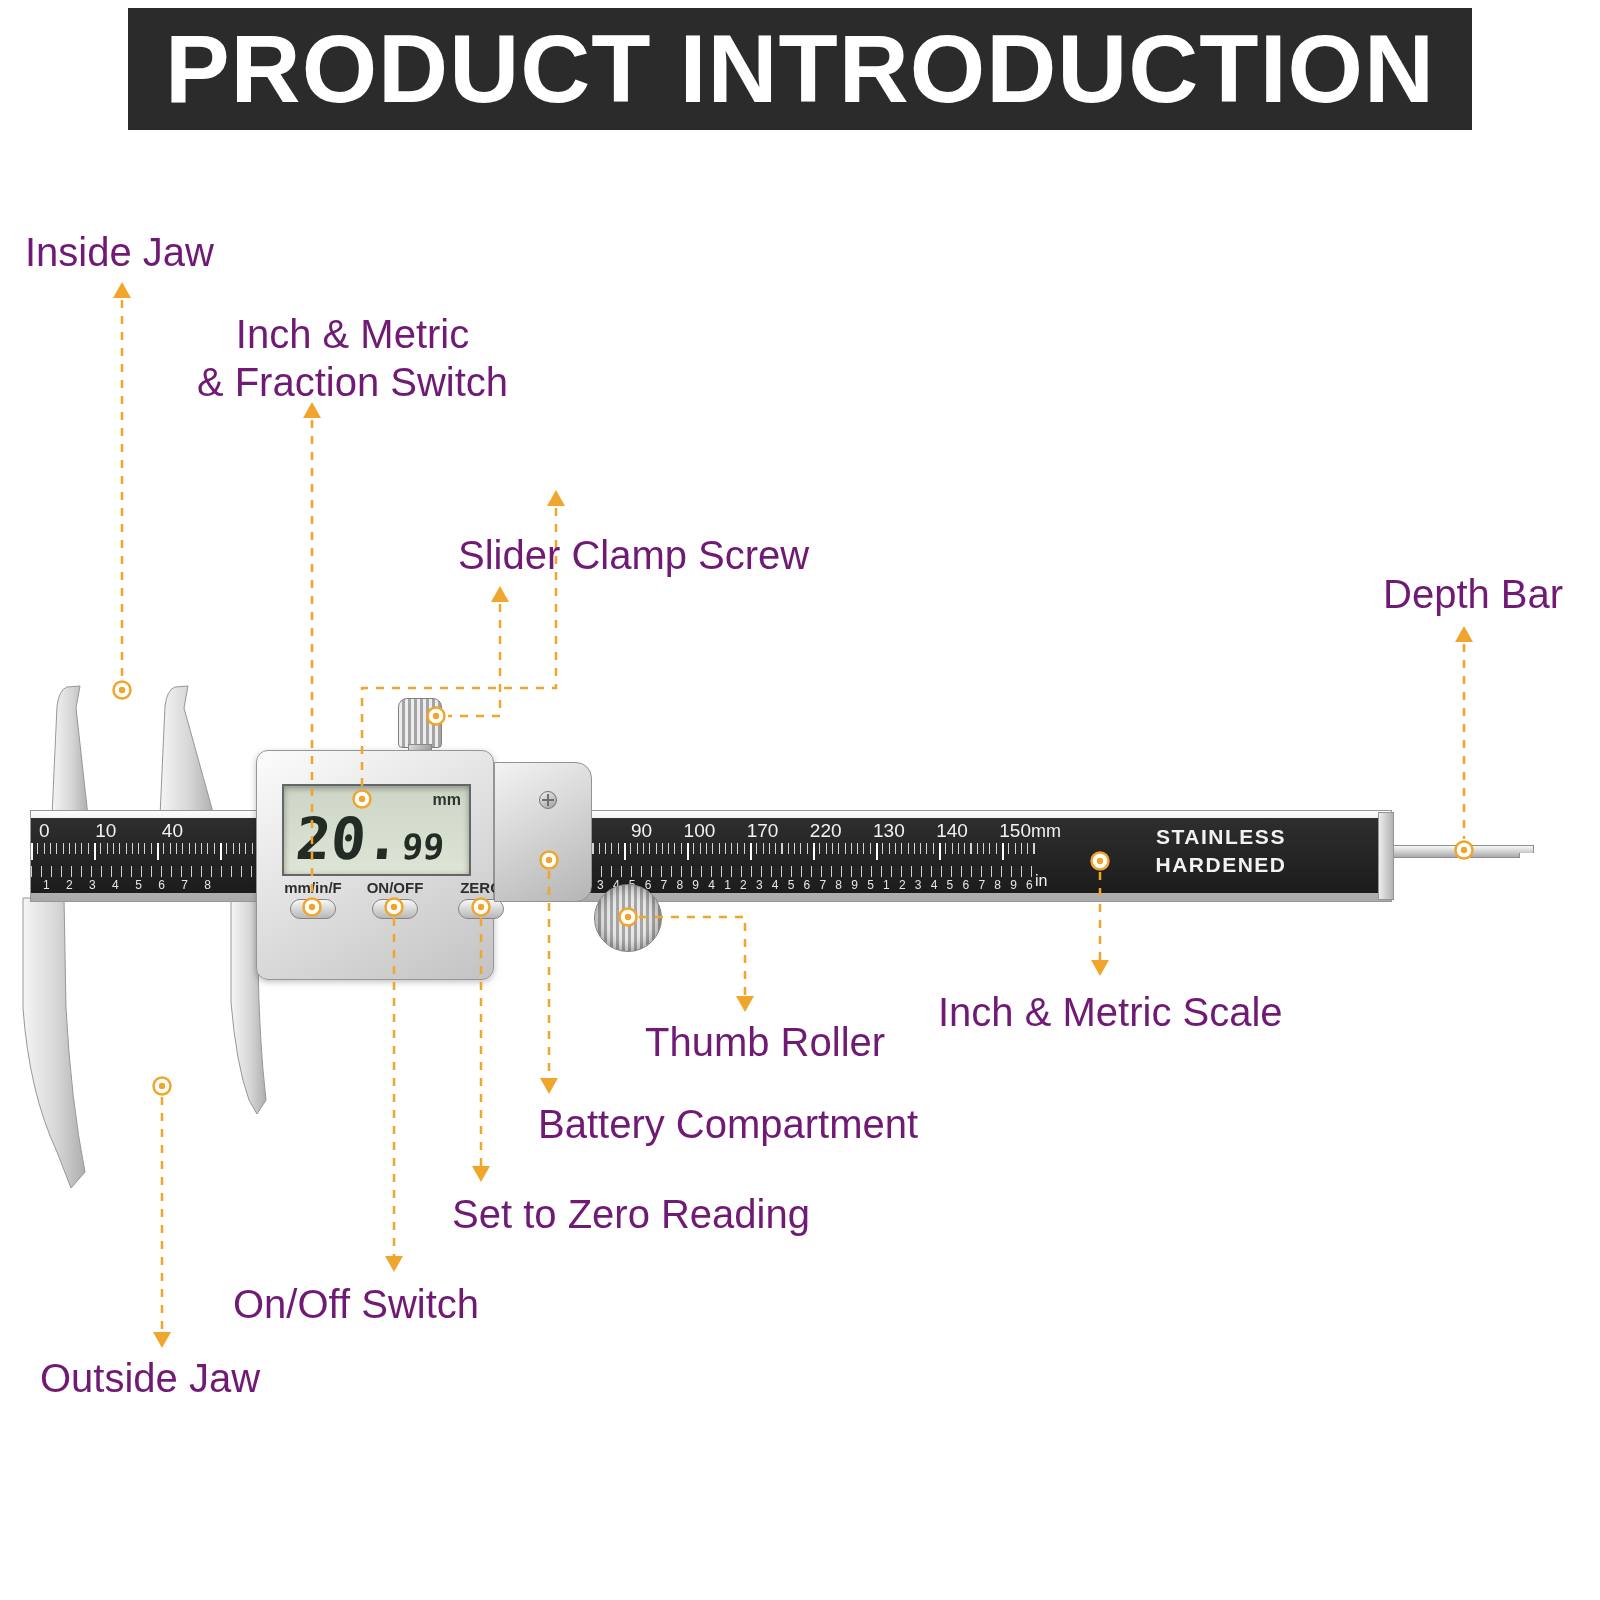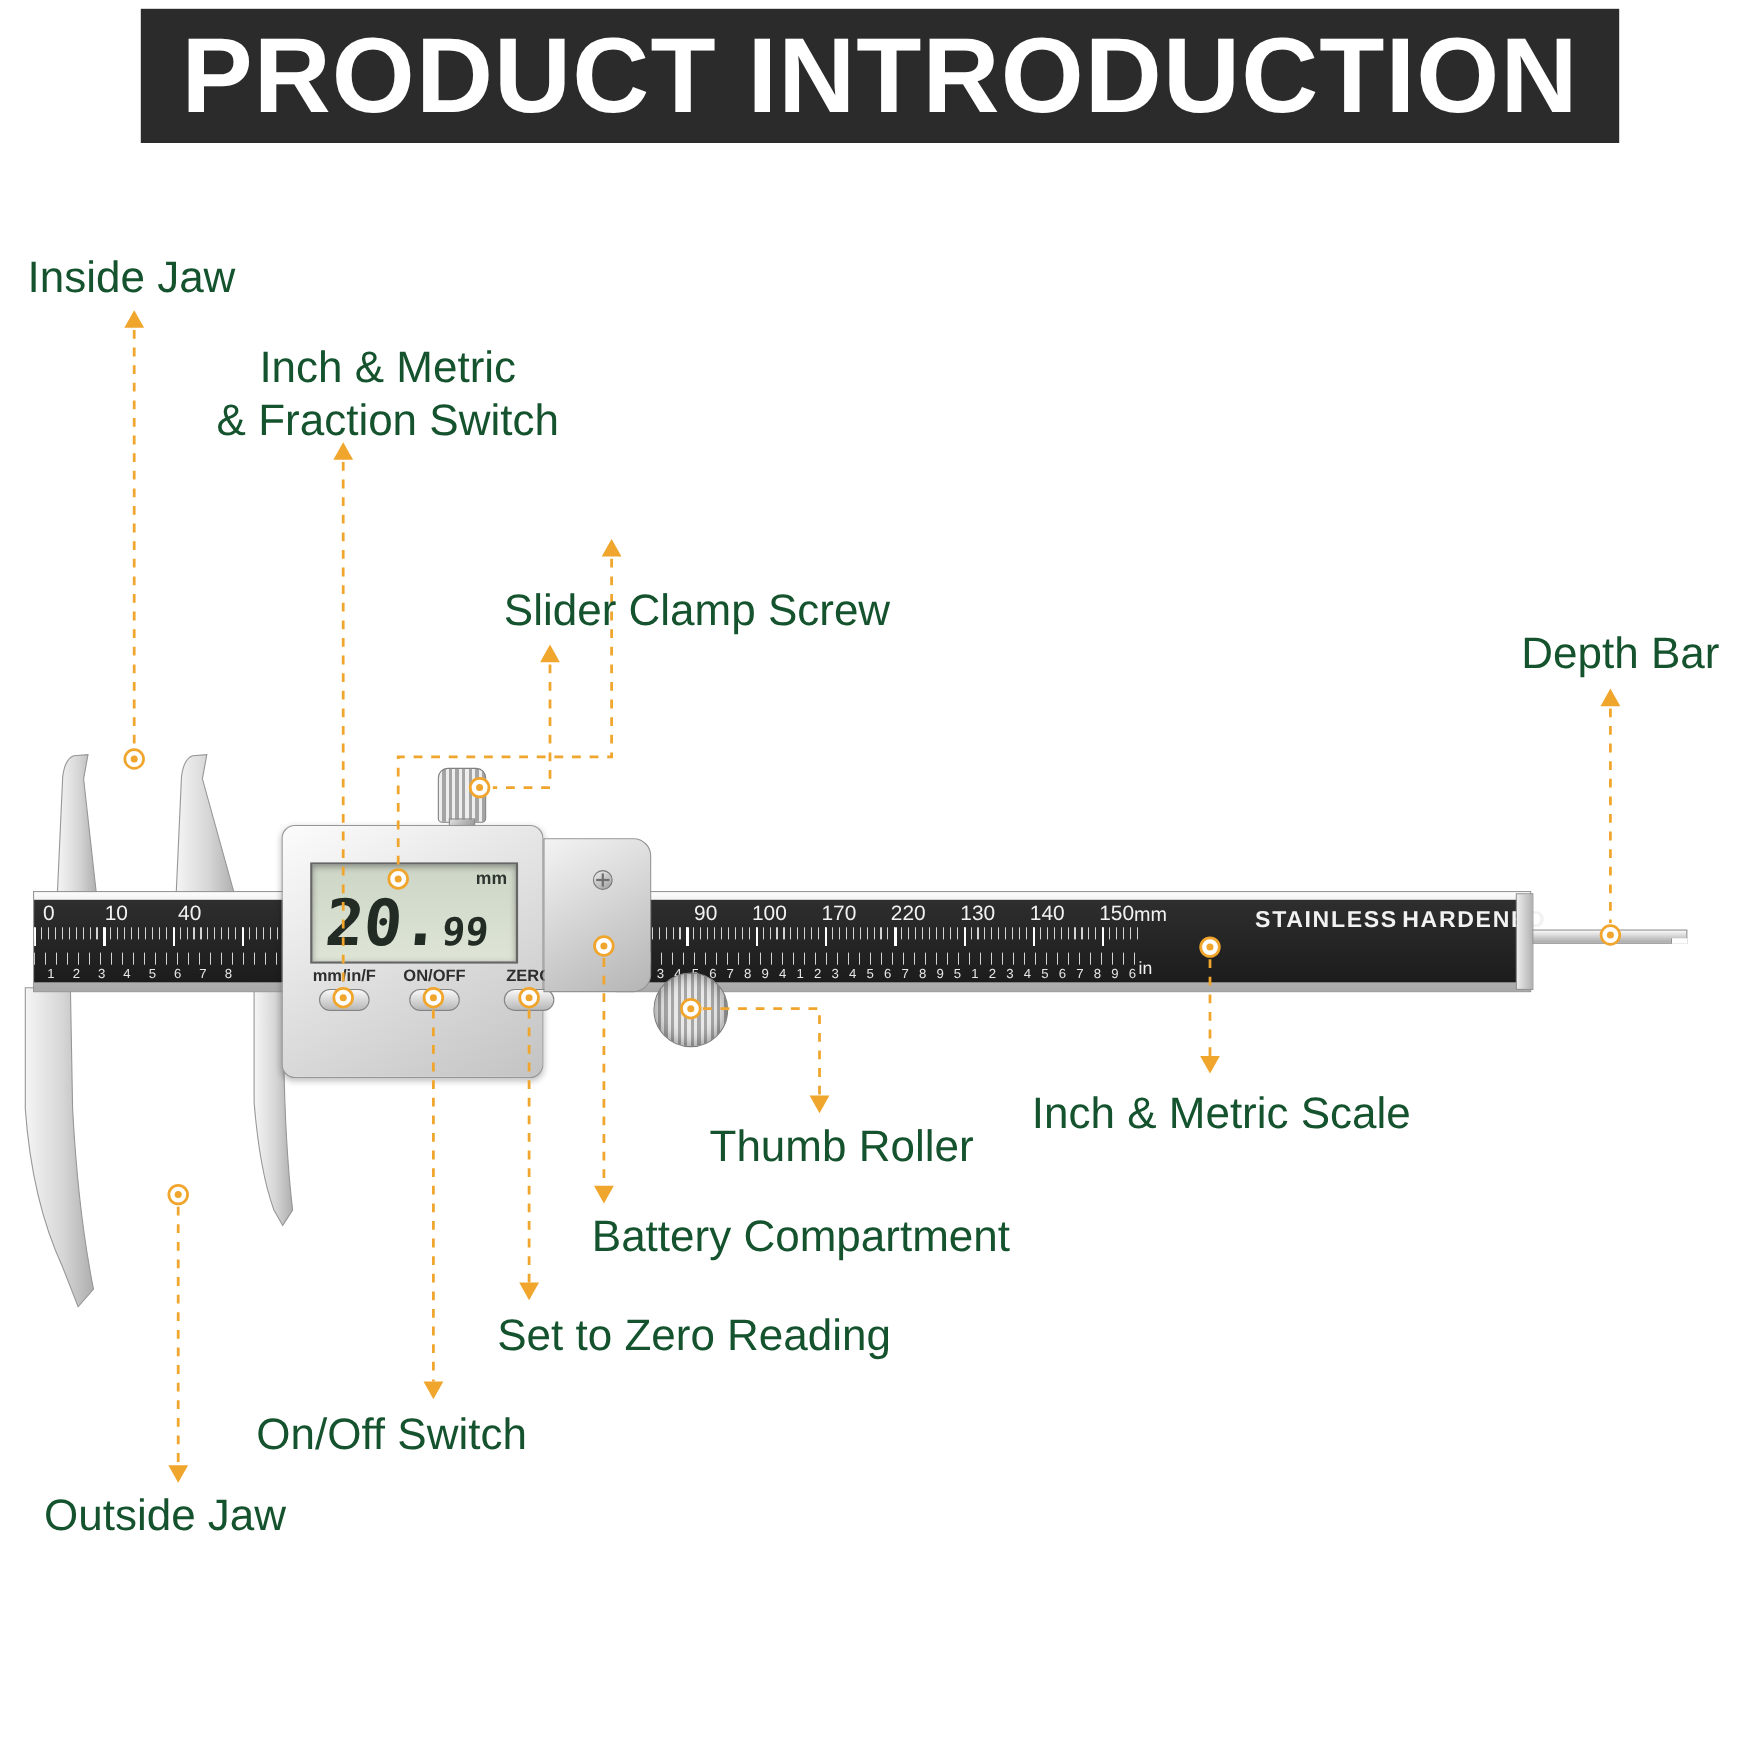--- a/index.html
+++ b/index.html
@@ -5,21 +5,21 @@
   * { margin:0; padding:0; box-sizing:border-box; }
   html,body { width:1600px; height:1600px; background:#ffffff; font-family:"Liberation Sans", sans-serif; }
   .canvas { position:absolute; left:0; top:0; width:1600px; height:1600px; overflow:hidden; background:#fff; }
 
   
   .header { position:absolute; left:128px; top:8px; width:1344px; height:122px; background:#2b2b2b;
             display:flex; align-items:center; justify-content:center; z-index:5; }
   .header h1 { color:#fff; font-size:97px; font-weight:800; letter-spacing:1px; white-space:nowrap; }
 
   
-  .label { position:absolute; font-size:40px; color:#14532d; white-space:nowrap; z-index:60; }
+  .label { position:absolute; font-size:40px; color:#701a75; white-space:nowrap; z-index:60; }
   .label.center { text-align:center; line-height:48px; }
 
   
   .beam { position:absolute; top:810px; height:92px; background:linear-gradient(#fdfdfd,#d2d2d2 35%,#a9a9a9); border:1px solid #979797; z-index:2; }
   .beam-left  { left:30px;  width:240px; }
   .beam-right { left:560px; width:832px; }
   .beam-black { position:absolute; left:0; right:0; top:7px; bottom:8px; background:linear-gradient(#2e2e2e,#1c1c1c); color:#f2f2f2; }
   .num-row { position:absolute; display:flex; justify-content:space-between; }
   .num-row.top { top:2px; font-size:19px; }
   .num-row.bottom { bottom:1px; font-size:12px; color:#e6e6e6; }
@@ -28,21 +28,21 @@
   .nr-top { left:70px; width:400px; }
   .nr-bottom { left:36px; width:436px; }
   .ticks { position:absolute; }
   .span-full { left:0; right:0; }
   .span-scale { left:0; width:475px; }
   .ticks-top-minor { top:25px; height:11px; background:repeating-linear-gradient(to right, rgba(255,255,255,.8) 0 1px, transparent 1px 6.3px); }
   .ticks-top-major { top:25px; height:17px; background:repeating-linear-gradient(to right, #ffffff 0 2px, transparent 2px 63px); }
   .ticks-bottom    { bottom:16px; height:11px; background:repeating-linear-gradient(to right, rgba(255,255,255,.8) 0 1px, transparent 1px 10px); }
   .unit-mm { position:absolute; left:470px; top:3px; font-size:18px; }
   .unit-in { position:absolute; left:474px; bottom:3px; font-size:16px; }
-  .brand { position:absolute; left:580px; top:7px; width:160px; display:flex; flex-direction:row; gap:4px; align-items:center;
+  .brand { position:absolute; left:580px; top:7px; width:160px; display:flex; flex-direction:column; gap:4px; align-items:center;
            font-size:21px; font-weight:bold; letter-spacing:1.5px; }
   .beam-endcap { position:absolute; left:1378px; top:812px; width:16px; height:88px; background:linear-gradient(90deg,#ececec,#b3b3b3); border:1px solid #949494; z-index:3; }
   .depth-rod { position:absolute; left:1392px; top:845px; width:142px; height:13px; background:linear-gradient(#f9f9f9,#a9a9a9); border:1px solid #8f8f8f; z-index:2; }
   .depth-rod:after { content:""; position:absolute; right:-1px; bottom:-1px; width:14px; height:5px; background:#ffffff; border-left:1px solid #8f8f8f; }
 
   
   .clamp-head { position:absolute; left:398px; top:698px; width:44px; height:50px; border-radius:9px 9px 4px 4px;
                 background:repeating-linear-gradient(90deg,#ededed 0 3px,#a4a4a4 3px 6px); border:1px solid #818181; z-index:3; }
   .clamp-stem { position:absolute; left:408px; top:744px; width:24px; height:10px; background:linear-gradient(90deg,#dddddd,#a3a3a3); border:1px solid #8a8a8a; z-index:3; }
   .thumb-roller { position:absolute; left:594px; top:884px; width:68px; height:68px; border-radius:50%;

